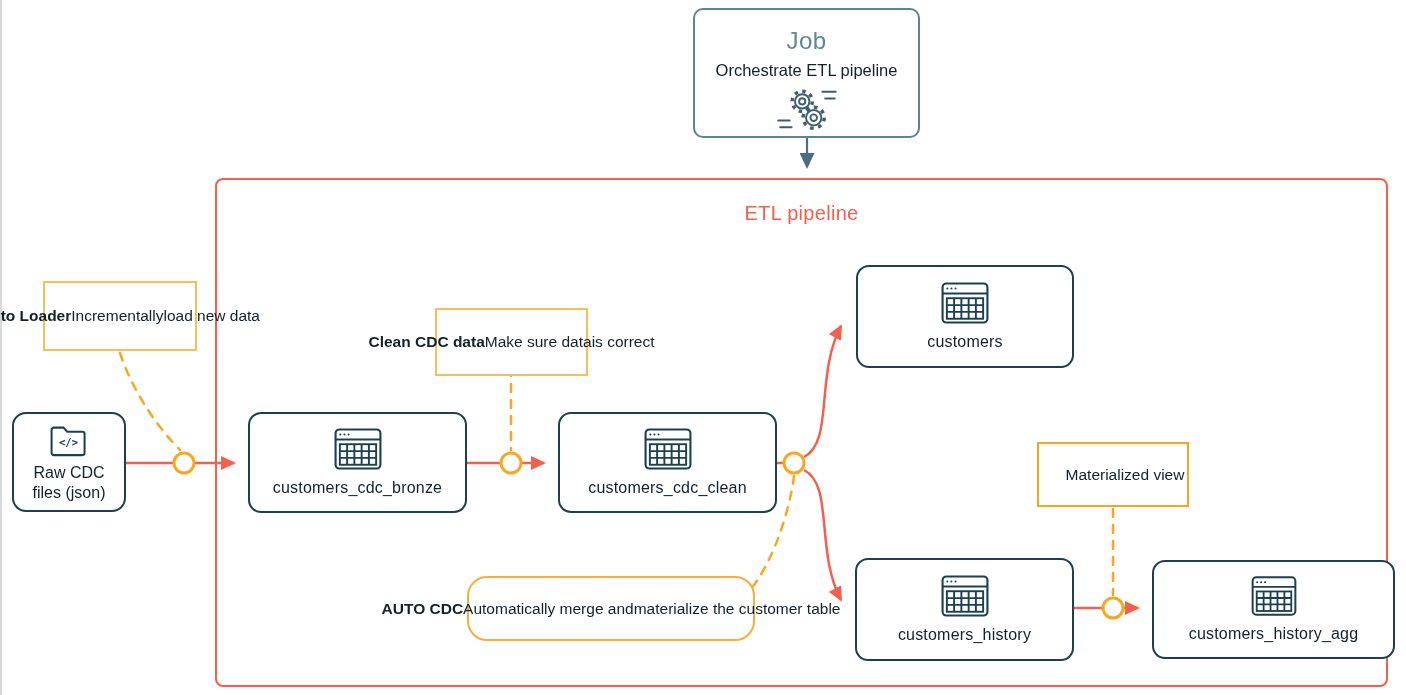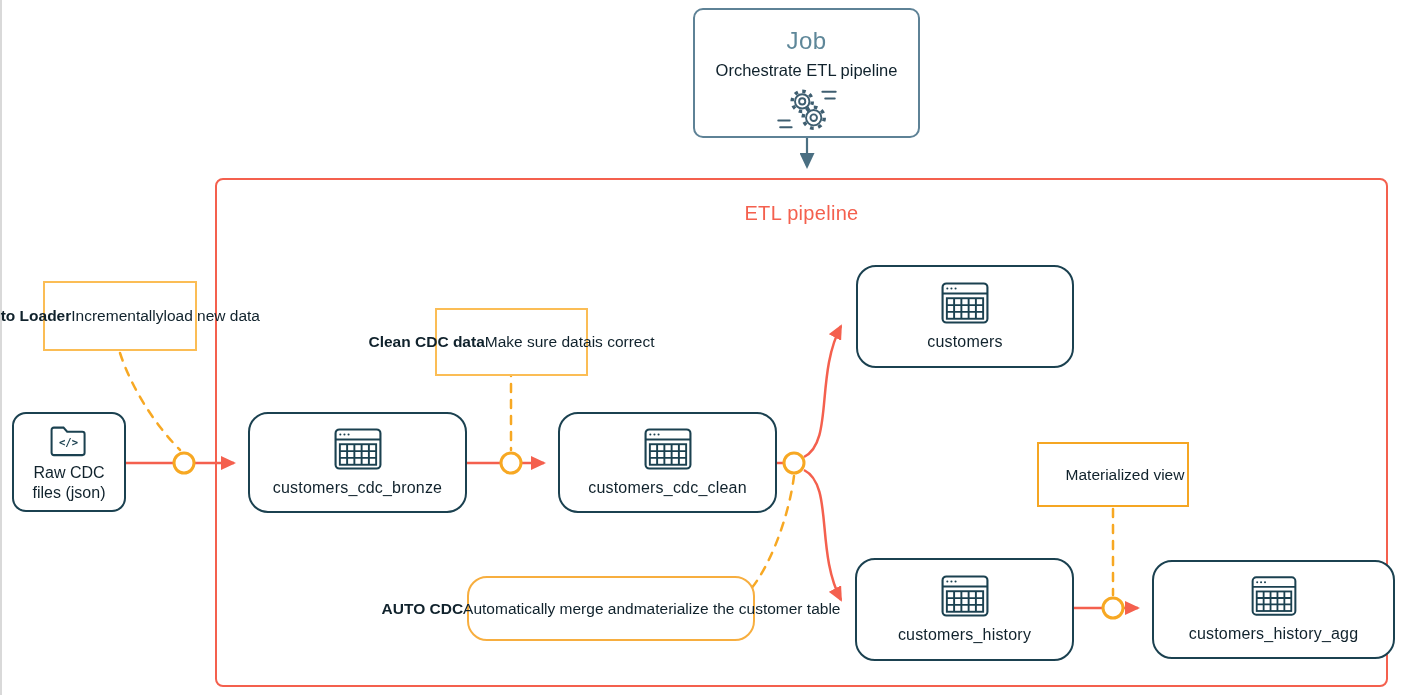--- a/index.html
+++ b/index.html
@@ -27,21 +27,21 @@
     border:2.5px solid #f4604e;border-radius:8px;background:transparent;
   }
   .etl-label{
     position:absolute;left:0;right:0;top:22px;text-align:center;
     font-size:20px;font-weight:500;color:#f4604e;letter-spacing:.3px;
   }
 
   
   .node{
     position:absolute;box-sizing:border-box;background:#fff;
-    border:2.5px solid #1b4150;border-radius:20px;
+    border:2.5px solid #1b4150;border-radius:13px;
     display:flex;flex-direction:column;align-items:center;justify-content:center;gap:9px;
   }
   .node-label{font-size:16px;color:#10222c;letter-spacing:.2px;white-space:nowrap;}
   .node-bronze{left:248px;top:412px;width:219px;height:101px;}
   .node-clean{left:558px;top:412px;width:219px;height:101px;}
   .node-customers{left:856px;top:265px;width:218px;height:103px;}
   .node-history{left:855px;top:558px;width:219px;height:103px;}
   .node-agg{left:1152px;top:560px;width:243px;height:99px;}
 
   

